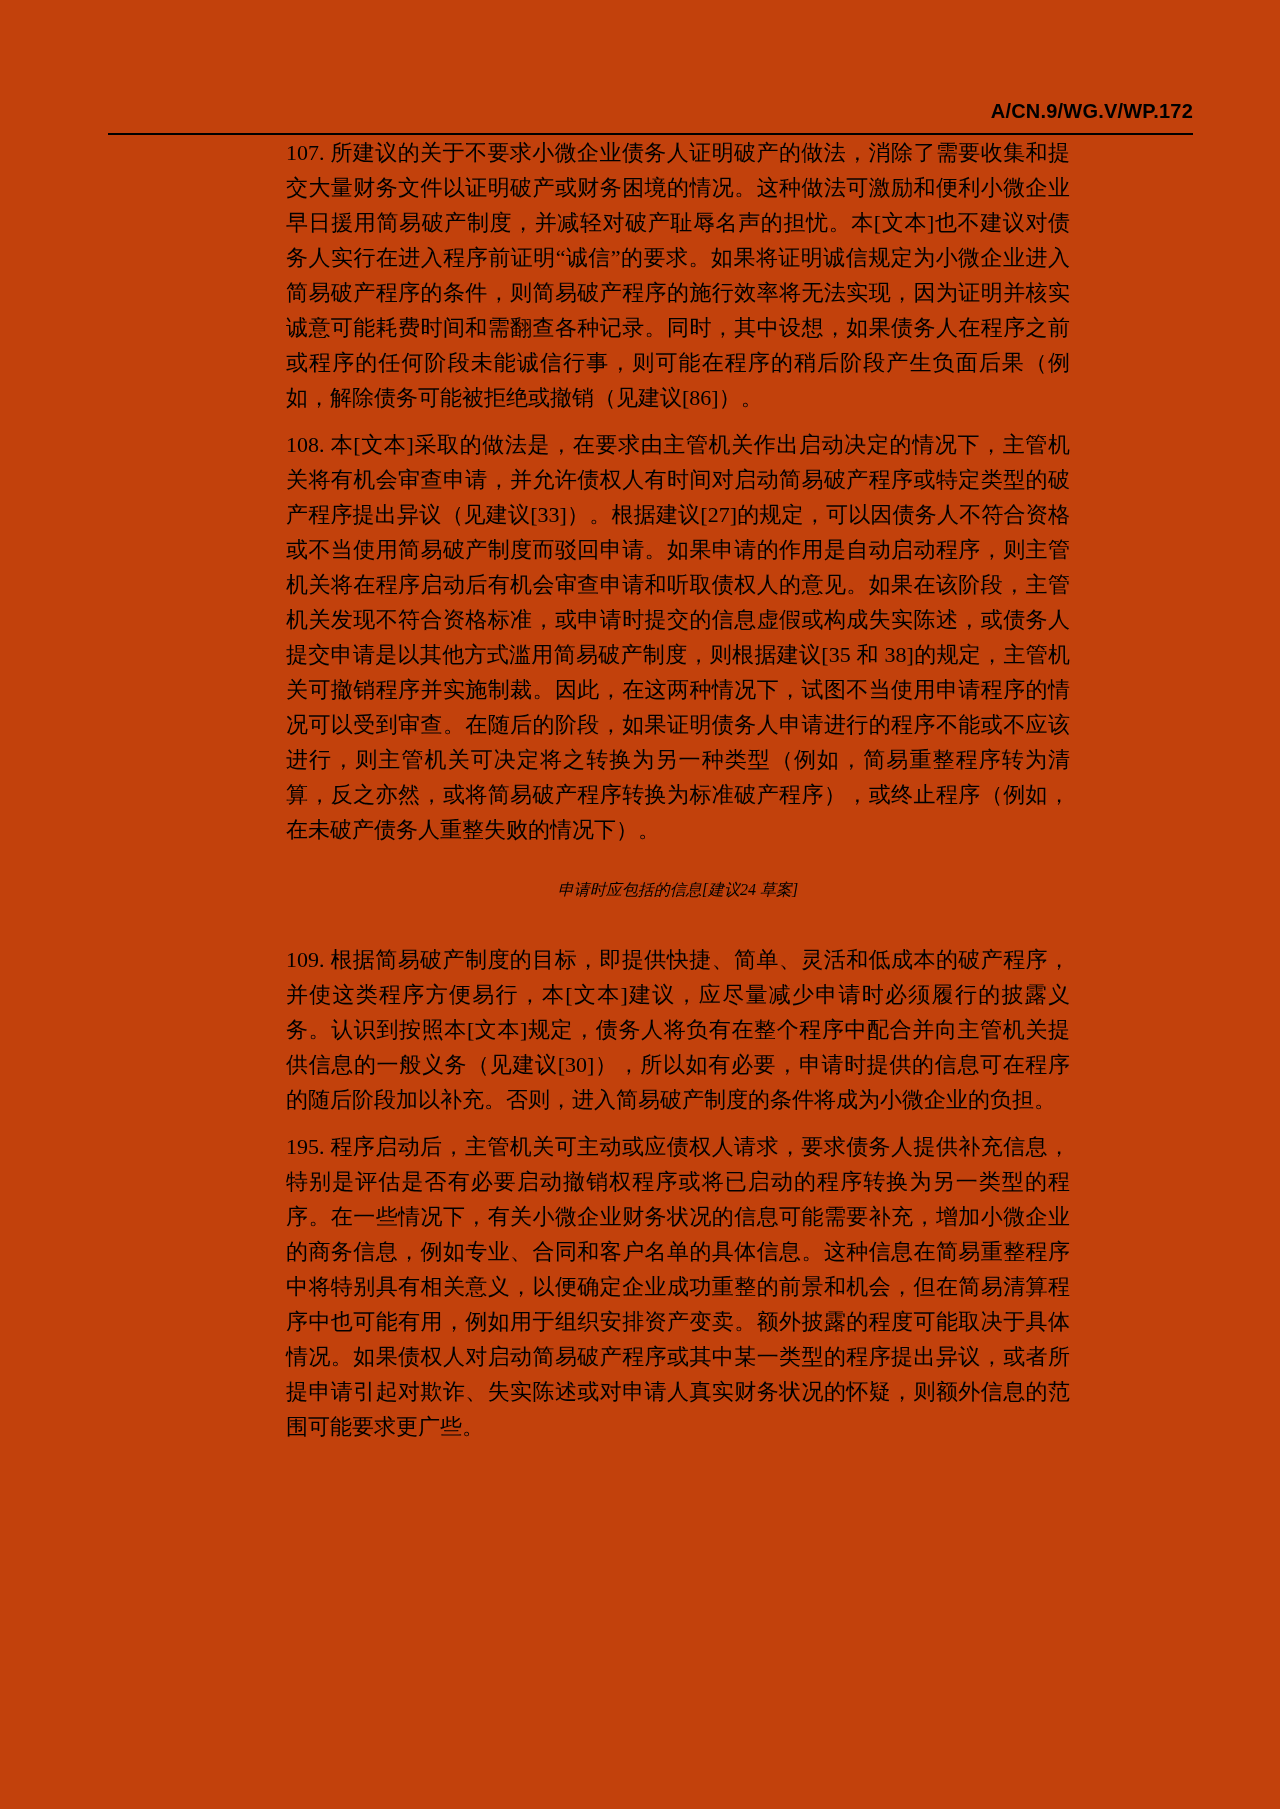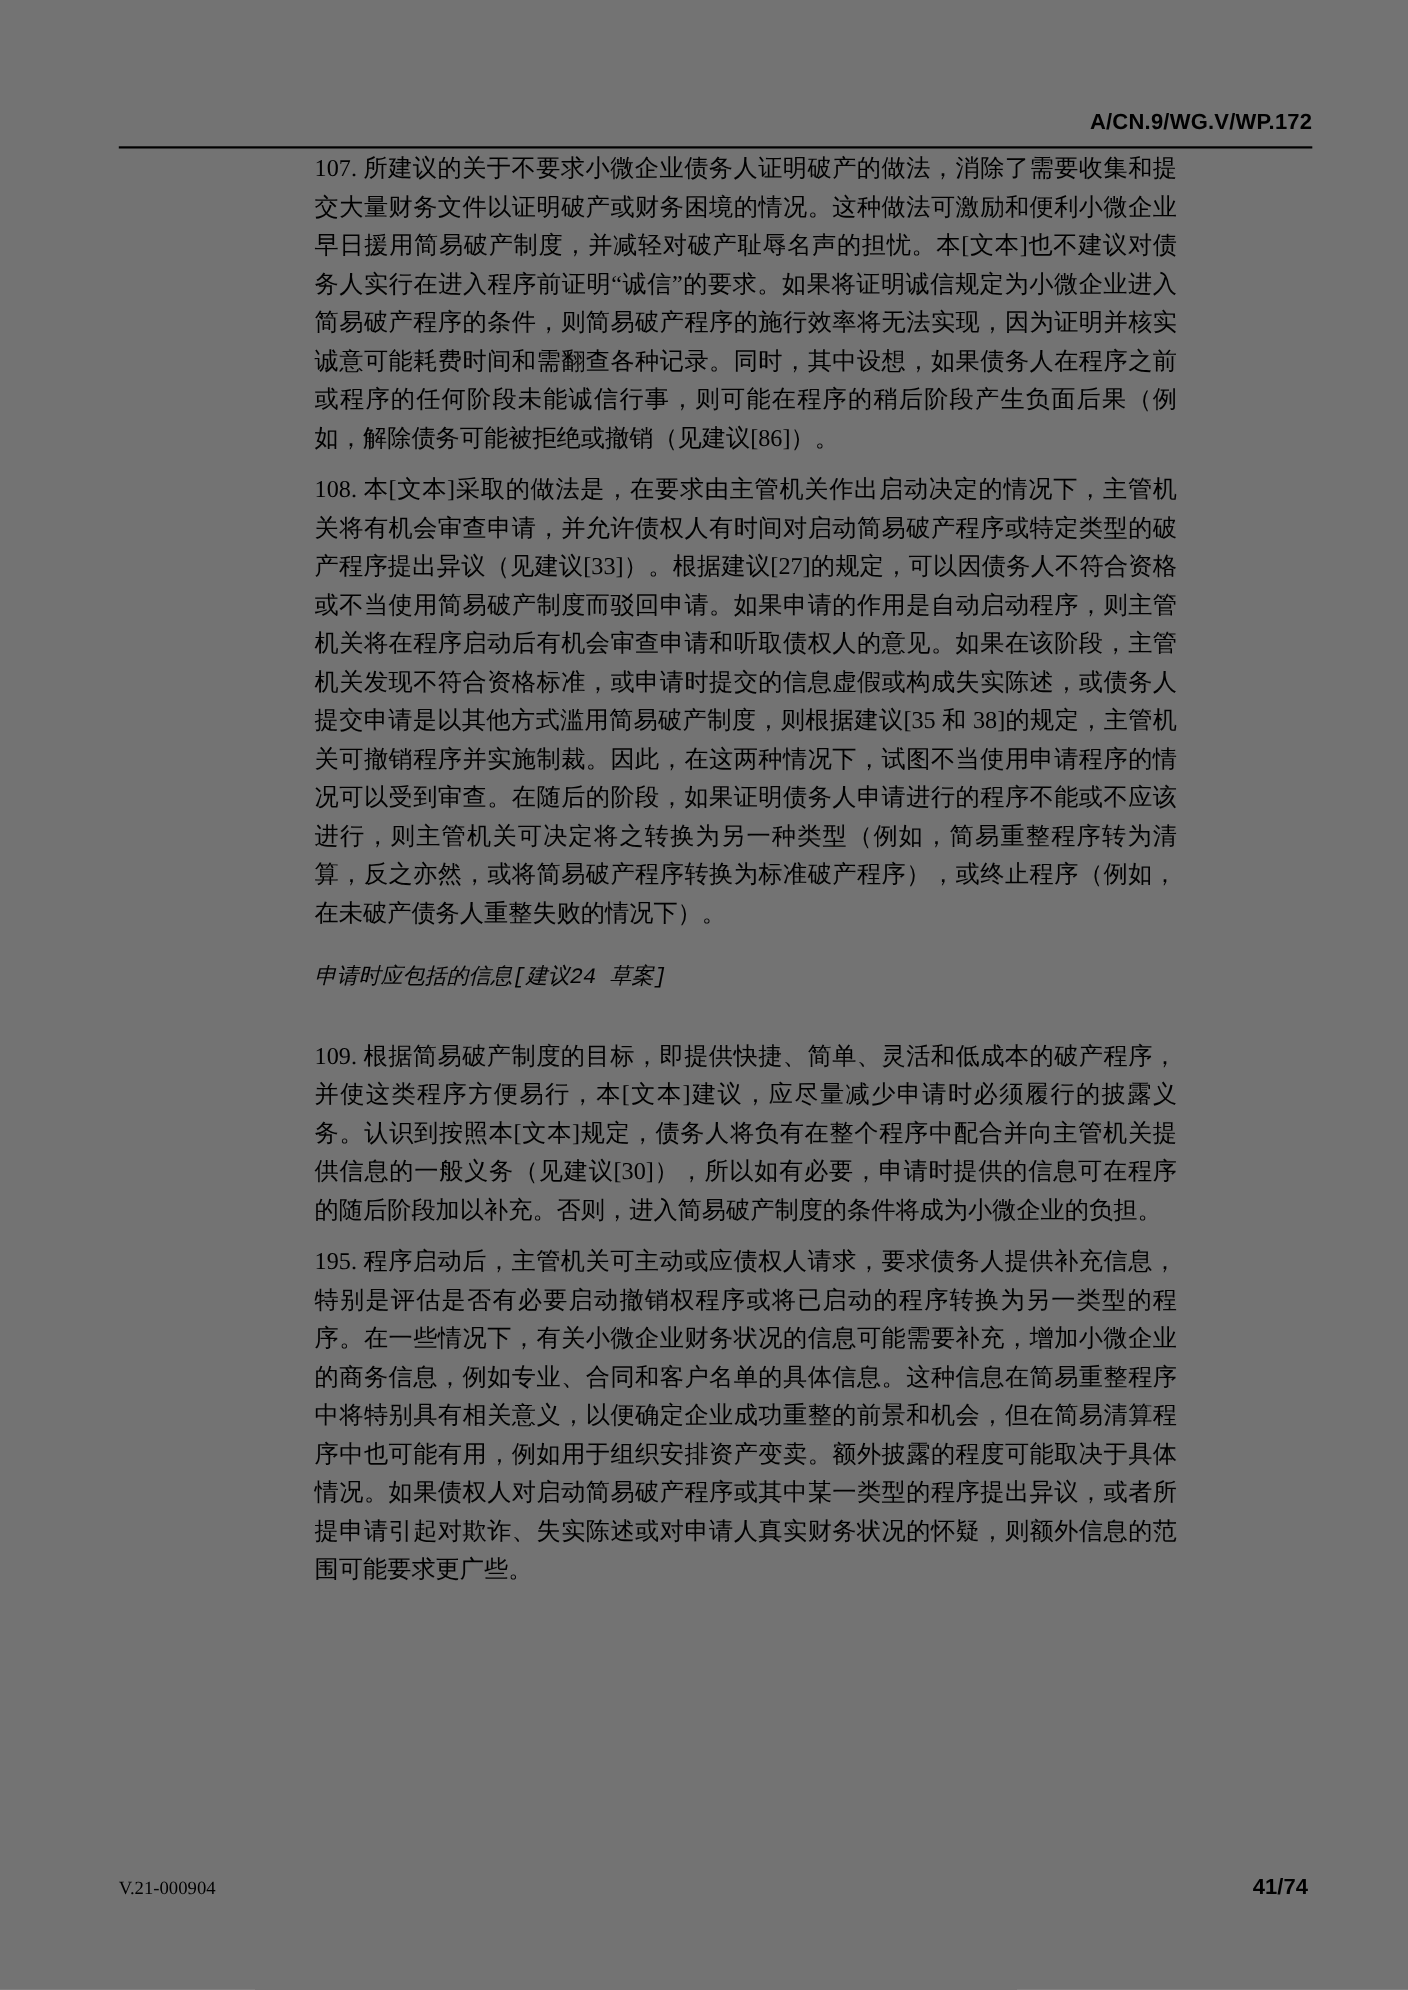--- a/index.html
+++ b/index.html
@@ -4,21 +4,21 @@
 <style>
   html, body {
     margin: 0;
     padding: 0;
     background: #ffffff;
   }
   .page {
     position: relative;
     width: 1280px;
     height: 1809px;
-    background: #737373;
+    background: #c2410c;
     color: #000000;
     font-family: "Liberation Serif", serif;
     overflow: hidden;
     box-sizing: border-box;
     padding-top: 100px;
   }
   .header-block {
     margin: 0 87px 0 108px;
     border-bottom: 2px solid #000000;
     padding-bottom: 10px;
@@ -38,25 +38,24 @@
     line-height: 35px;
     text-align: justify;
   }
   .content p {
     margin: 0 0 12px 0;
   }
   .content p.first {
   }
   .section-heading {
     font-style: italic;
-    font-size: 20px;
+    font-size: 16px;
     line-height: 35px;
     margin: 25px 0 35px 0;
-    text-align: left;
-    font-family: Liberation Mono, monospace;
+    text-align: center;
   }
   .footer {
     position: absolute;
     top: 1705px;
     left: 108px;
     right: 91px;
     display: flex;
     justify-content: space-between;
     align-items: baseline;
   }
@@ -87,18 +86,14 @@
 
     <div class="section-heading">申请时应包括的信息[建议24 草案]</div>
 
     <p>109. 根据简易破产制度的目标，即提供快捷、简单、灵活和低成本的破产程序，并使这类程序方便易行，本[文本]建议，应尽量减少申请时必须履行的披露义务。认识到按照本[文本]规定，债务人将负有在整个程序中配合并向主管机关提供信息的一般义务（见建议[30]），所以如有必要，申请时提供的信息可在程序的随后阶段加以补充。否则，进入简易破产制度的条件将成为小微企业的负担。</p>
 
 
     <p>195. 程序启动后，主管机关可主动或应债权人请求，要求债务人提供补充信息，特别是评估是否有必要启动撤销权程序或将已启动的程序转换为另一类型的程序。在一些情况下，有关小微企业财务状况的信息可能需要补充，增加小微企业的商务信息，例如专业、合同和客户名单的具体信息。这种信息在简易重整程序中将特别具有相关意义，以便确定企业成功重整的前景和机会，但在简易清算程序中也可能有用，例如用于组织安排资产变卖。额外披露的程度可能取决于具体情况。如果债权人对启动简易破产程序或其中某一类型的程序提出异议，或者所提申请引起对欺诈、失实陈述或对申请人真实财务状况的怀疑，则额外信息的范围可能要求更广些。</p>
 
   </div>
 
-  <div class="footer">
-    <span class="doc-number">V.21-000904</span>
-    <span class="page-indicator">41/74</span>
-  </div>
 
 </div>
 
 </body></html>

